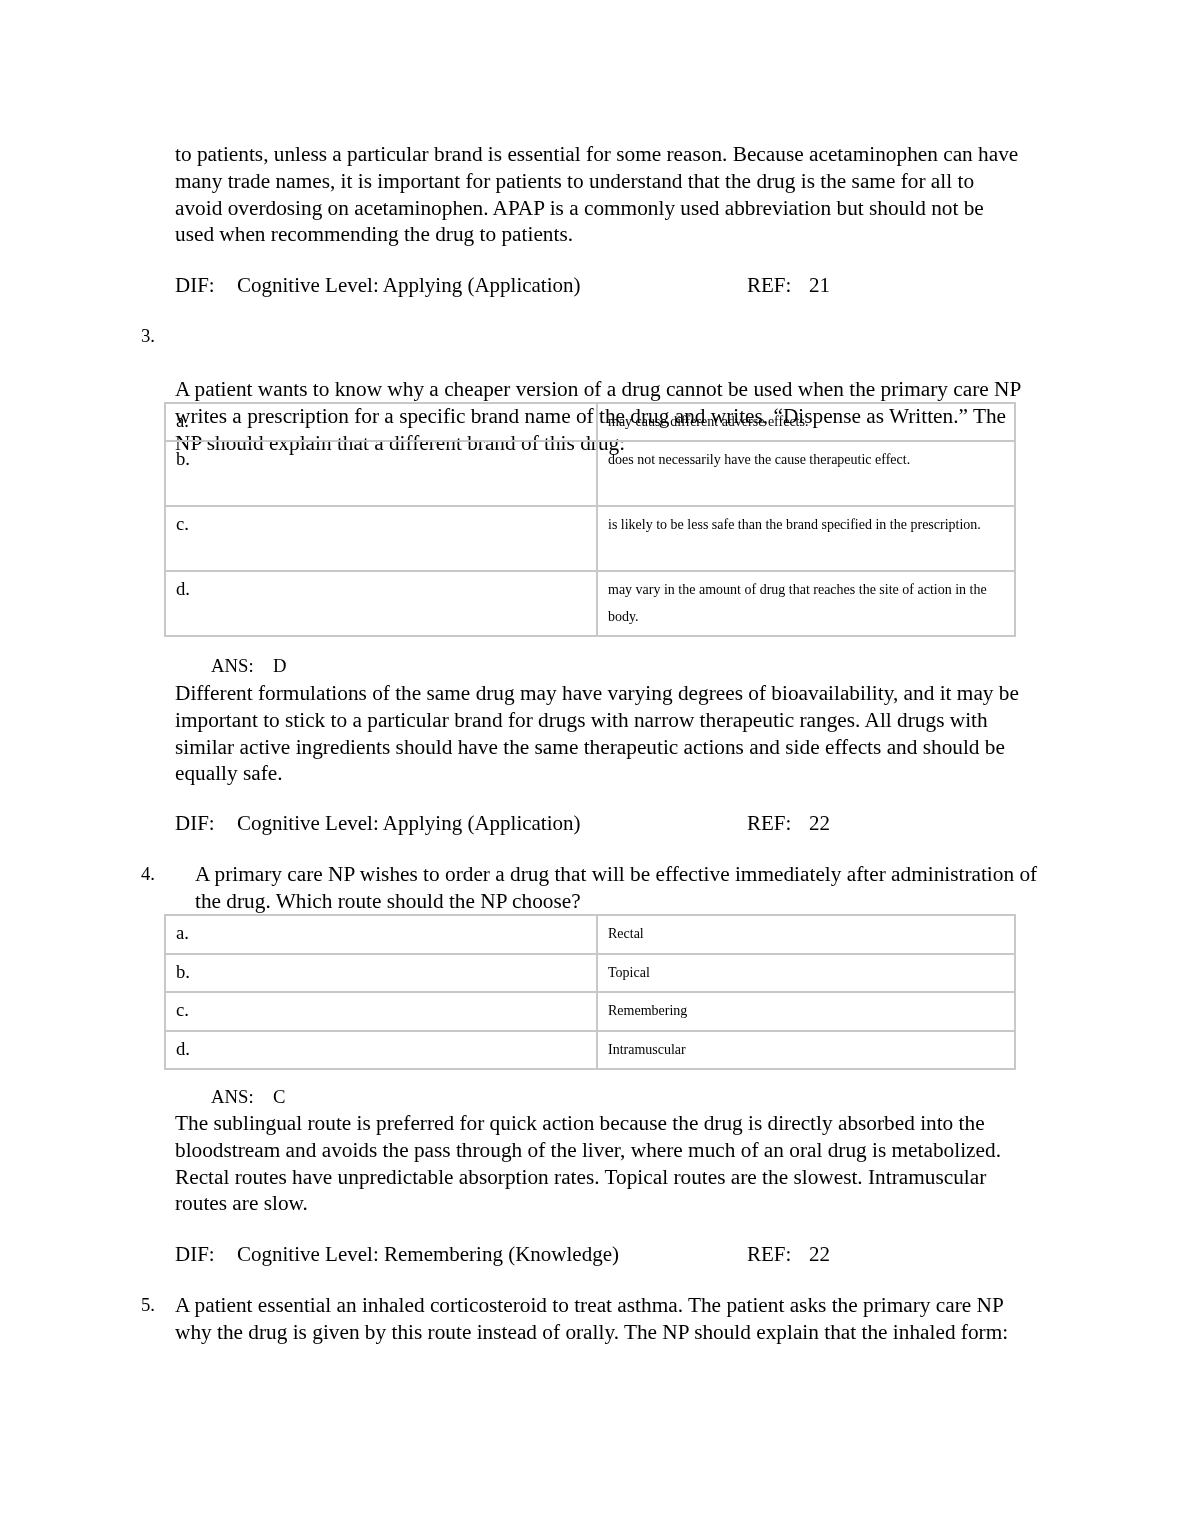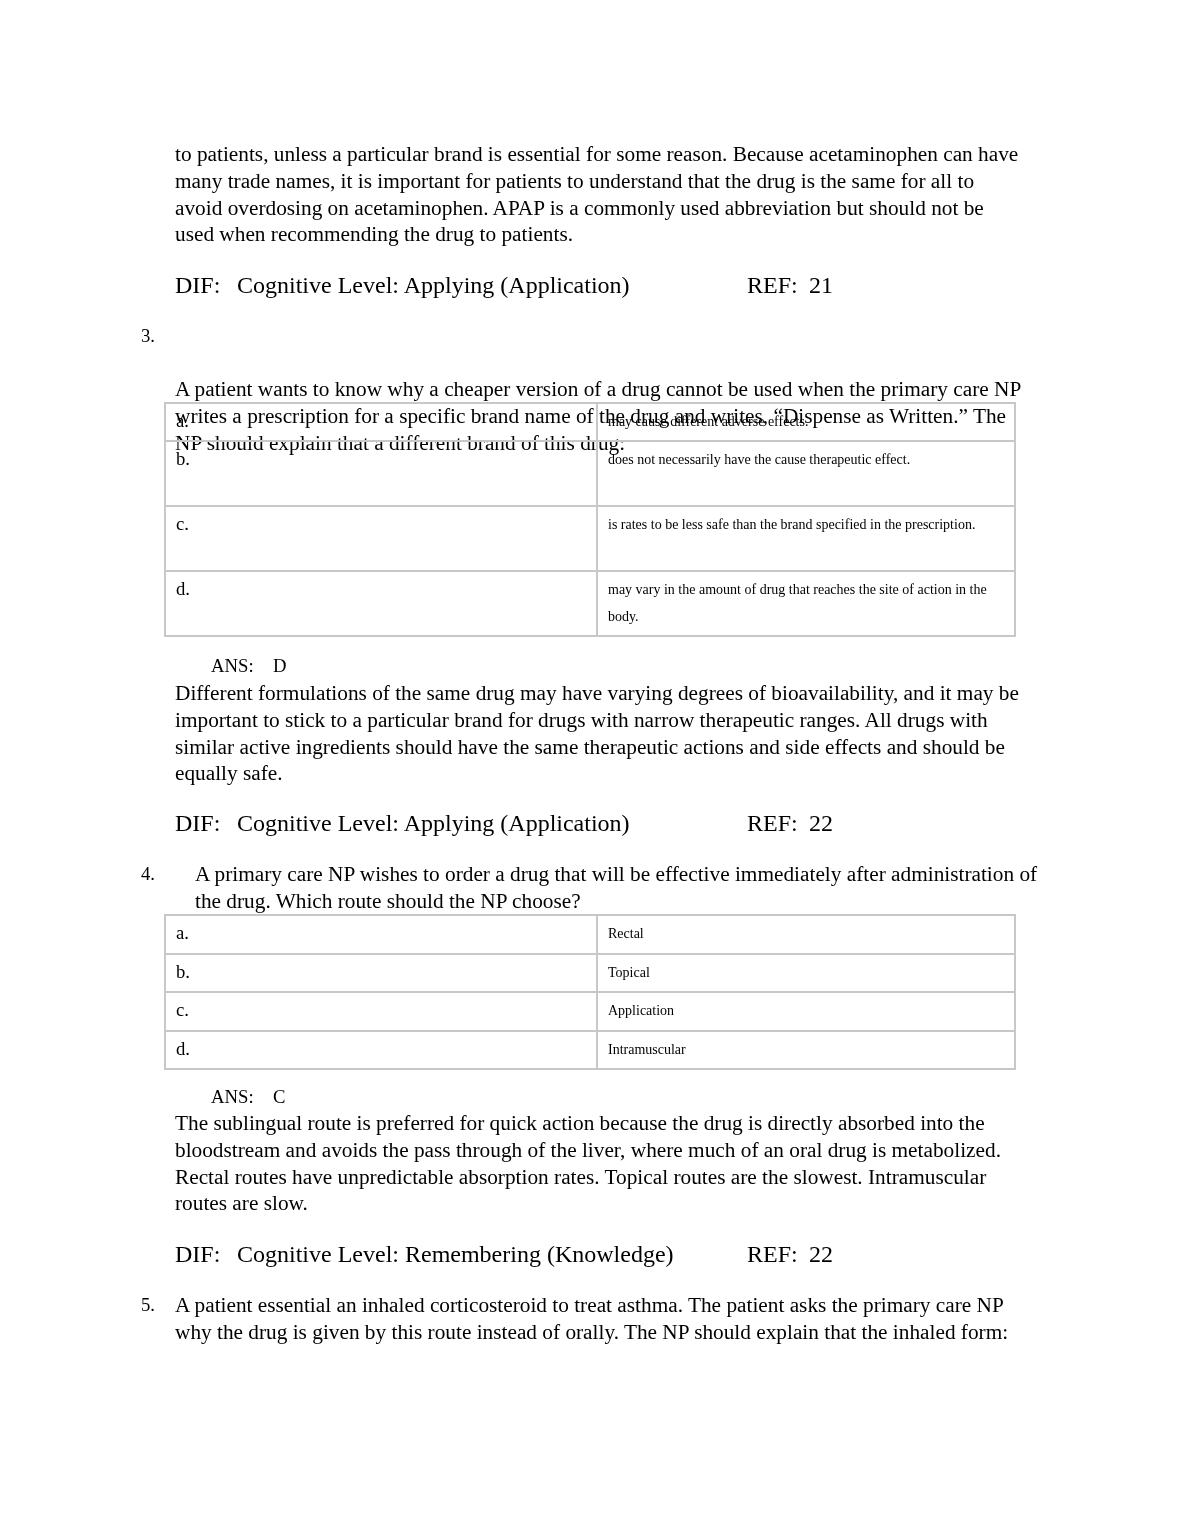--- a/index.html
+++ b/index.html
@@ -6,21 +6,21 @@
   body {
     width: 1190px; height: 1540px; position: relative; overflow: hidden;
     font-family: "Liberation Serif", "DejaVu Serif", serif;
     color: #000;
   }
   .para {
     position: absolute; left: 175px; width: 850px;
     font-size: 21.3px; line-height: 26.8px;
   }
   .meta {
-    position: absolute; left: 175px; font-size: 24px; line-height: 22px;
+    position: absolute; left: 175px; font-size: 21px; line-height: 22px;
   }
   .meta .lbl { display: inline-block; width: 62px; }
   .meta .ref { position: absolute; left: 572px; white-space: nowrap; }
   .meta .ref .lbl { width: 62px; }
   .qnum {
     position: absolute; left: 141px; font-size: 18.7px; line-height: 26.8px;
   }
   .qtext {
     position: absolute; left: 175px; width: 850px;
     font-size: 21.3px; line-height: 26.8px;
@@ -54,21 +54,21 @@
       <tr style="height:38px;">
     <td class="letter">a.</td>
     <td class="text">may cause different adverse effects.</td>
   </tr>
   <tr style="height:65px;">
     <td class="letter">b.</td>
     <td class="text">does not necessarily have the cause therapeutic effect.</td>
   </tr>
   <tr style="height:65px;">
     <td class="letter">c.</td>
-    <td class="text">is rates to be less safe than the brand specified in the prescription.</td>
+    <td class="text">is likely to be less safe than the brand specified in the prescription.</td>
   </tr>
   <tr style="height:65px;">
     <td class="letter">d.</td>
     <td class="text">may vary in the amount of drug that reaches the site of action in the body.</td>
   </tr>
 </tbody>
   </table>
 <div class="ans" style="top:655px;">
   <span class="lbl" style="width:62px;">ANS:</span><span>D</span>
 </div>
@@ -85,21 +85,21 @@
       <tr style="height:38.5px;">
     <td class="letter">a.</td>
     <td class="text">Rectal</td>
   </tr>
   <tr style="height:38.5px;">
     <td class="letter">b.</td>
     <td class="text">Topical</td>
   </tr>
   <tr style="height:38.5px;">
     <td class="letter">c.</td>
-    <td class="text">Application</td>
+    <td class="text">Remembering</td>
   </tr>
   <tr style="height:38.5px;">
     <td class="letter">d.</td>
     <td class="text">Intramuscular</td>
   </tr>
 </tbody>
   </table>
 <div class="ans" style="top:1086px;">
   <span class="lbl" style="width:62px;">ANS:</span><span>C</span>
 </div>

